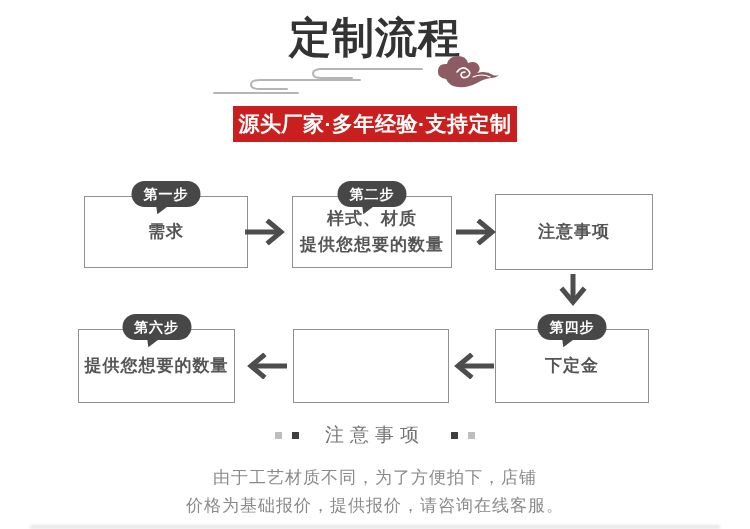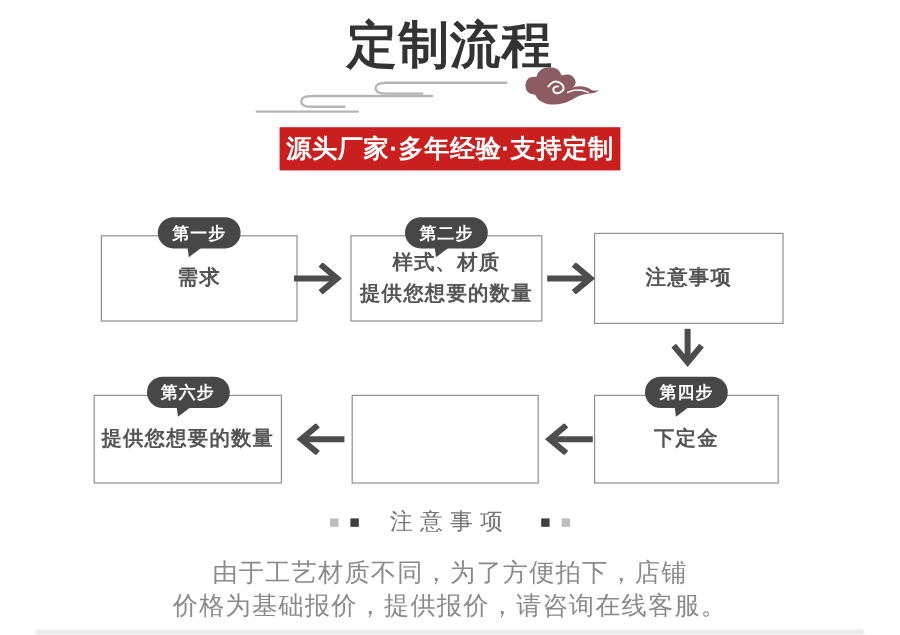--- a/index.html
+++ b/index.html
@@ -54,21 +54,21 @@
   .notes-head .txt{
     font-size:19px;color:#757575;font-weight:400;letter-spacing:6px;
     margin:0 16px;white-space:nowrap;
   }
   .sq{width:7px;height:7px;display:inline-block;}
   .sq.light{background:#bdbdbd;}
   .sq.dark{background:#3f3f3f;}
 
   .para{
     top:464px;left:0;width:750px;text-align:center;
-    font-size:21px;color:#8a8a8a;line-height:28px;letter-spacing:1px;
+    font-size:17px;color:#8a8a8a;line-height:28px;letter-spacing:1px;
   }
   .bottom-strip{
     left:30px;right:30px;bottom:0;height:4px;background:#dcdcdc;
     filter:blur(1.5px);opacity:.7;
   }
 </style>
 </head>
 <body>
 
 <div class="abs title">定制流程</div>

